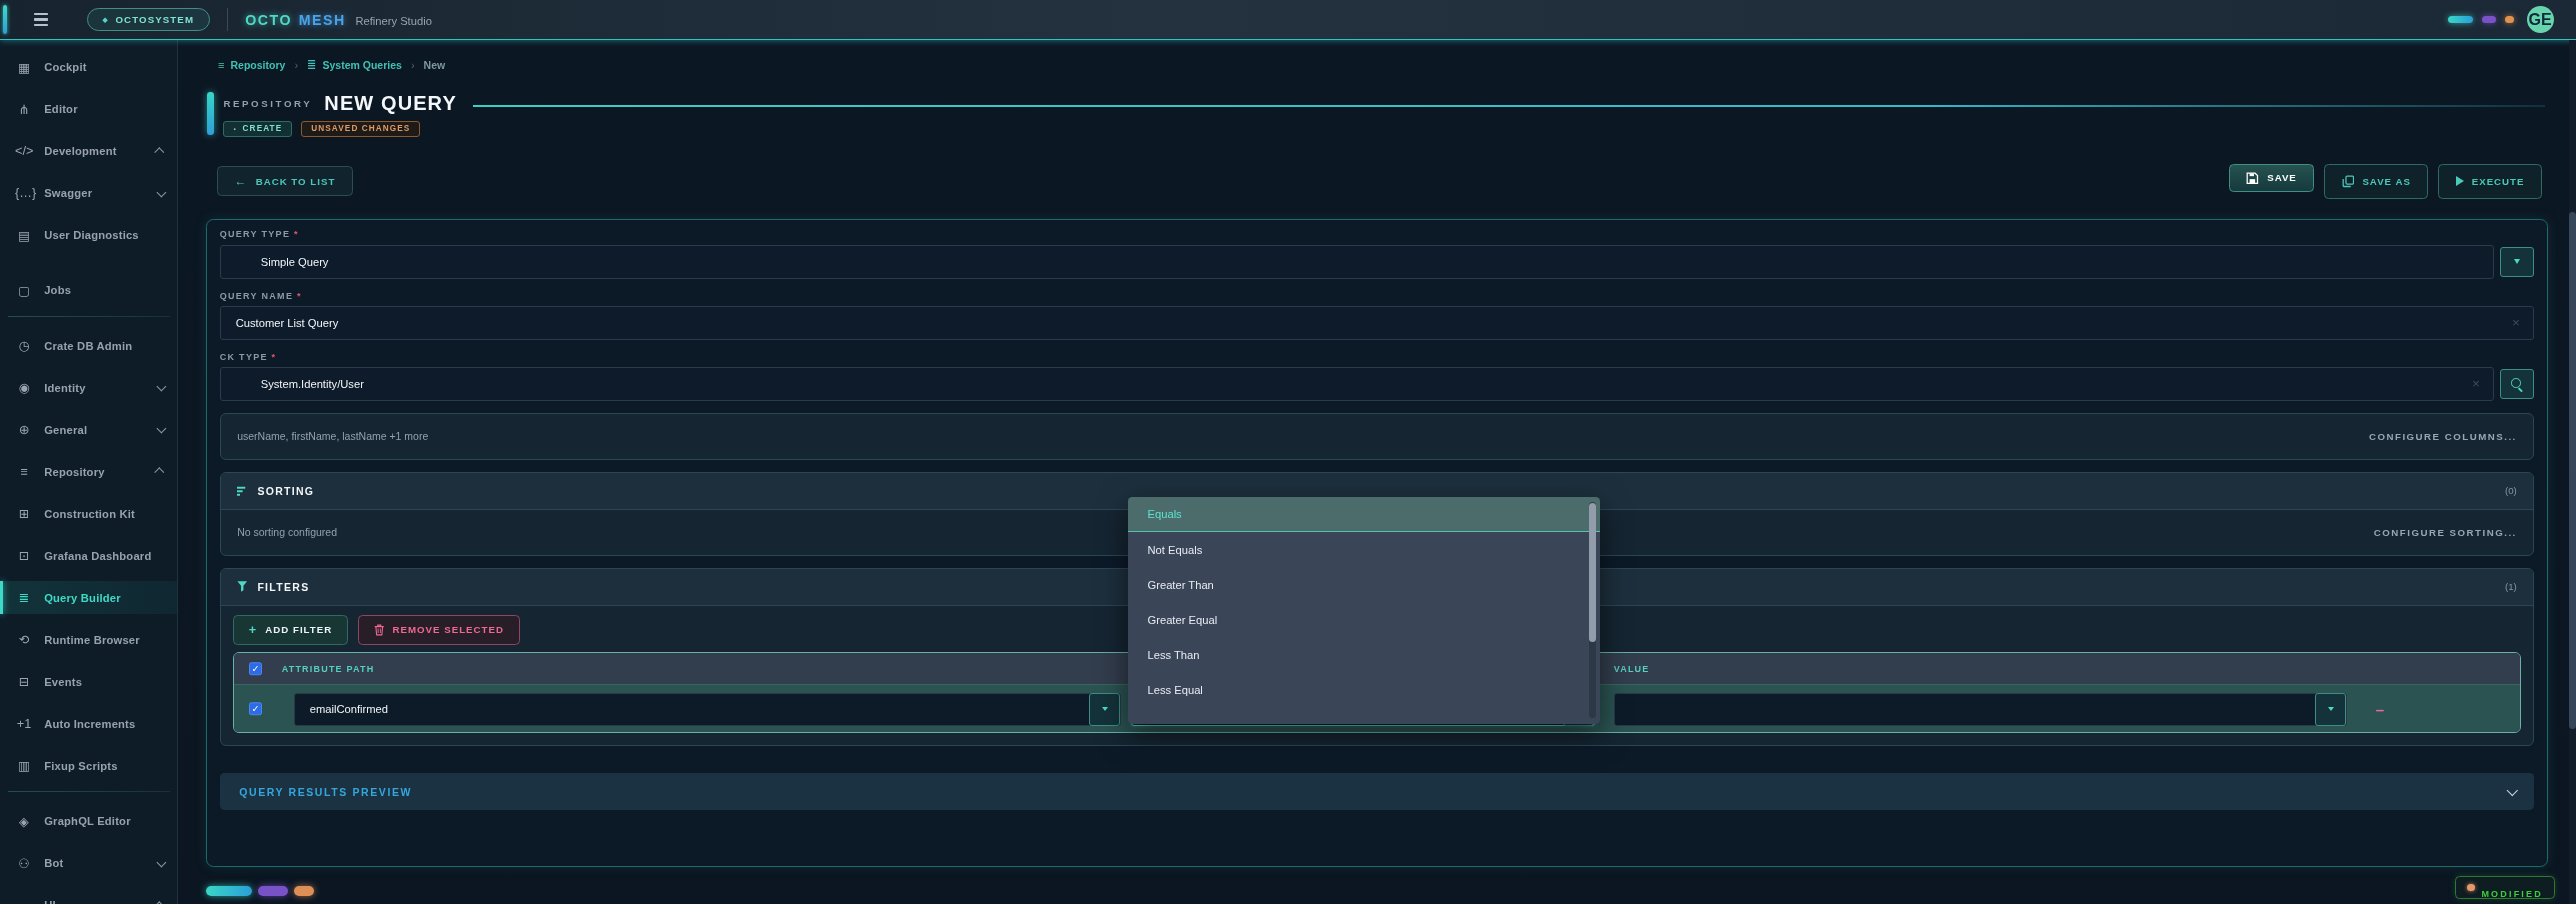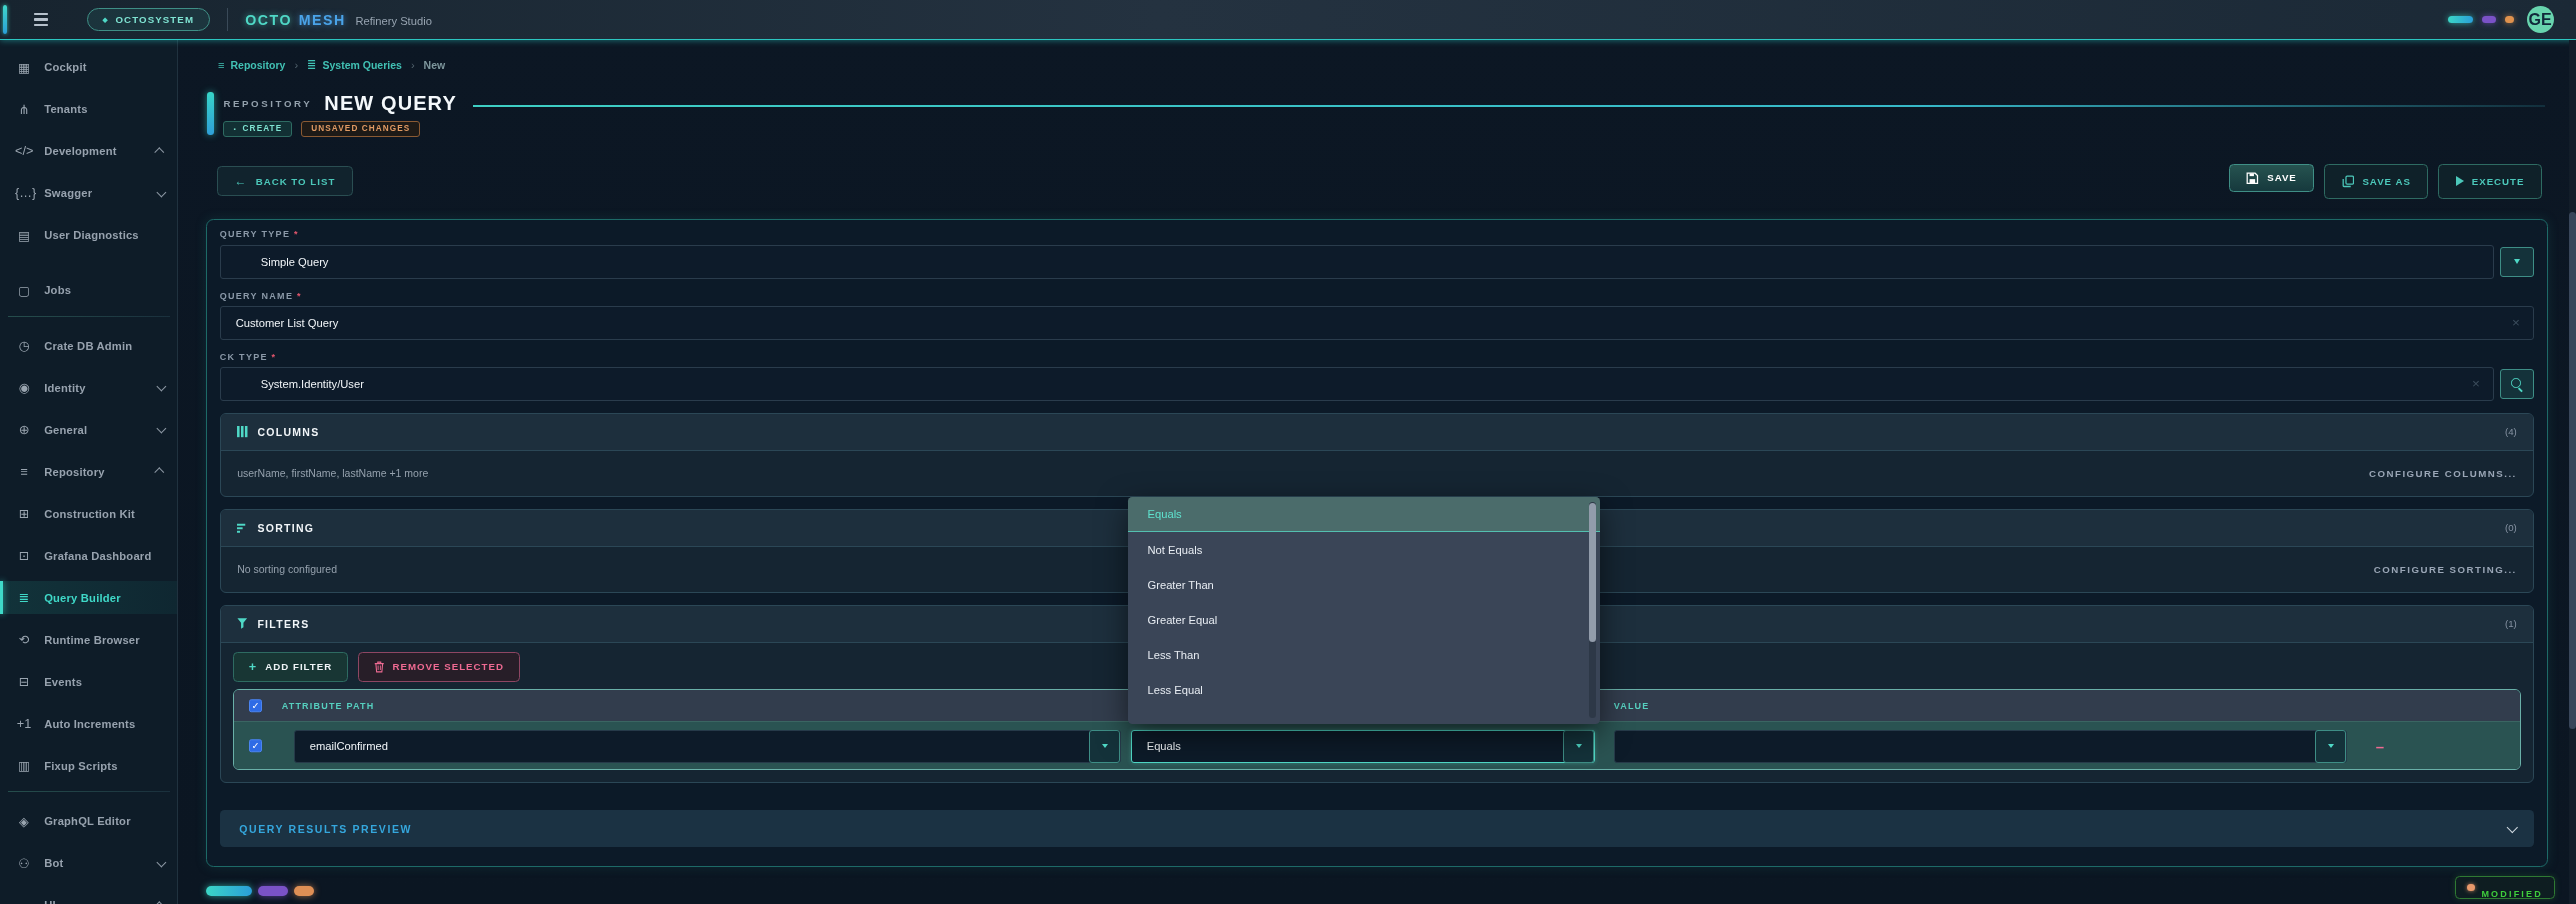--- a/index.html
+++ b/index.html
@@ -205,21 +205,21 @@
   </header>
 
   <nav id="sidebar">
       <div class="sb-item">
       <span class="sb-icon">▦</span>
       <span class="sb-label">Cockpit</span>
 
     </div>
       <div class="sb-item">
       <span class="sb-icon">⋔</span>
-      <span class="sb-label">Tenants</span>
+      <span class="sb-label">Editor</span>
 
     </div>
       <div class="sb-item">
       <span class="sb-icon">&lt;/&gt;</span>
       <span class="sb-label">Development</span>
       <span class="sb-chev caret-up"></span>
     </div>
       <div class="sb-item">
       <span class="sb-icon">{…}</span>
       <span class="sb-label">Swagger</span>
@@ -405,31 +405,20 @@
         <div class="ibox narrow">
           <span>System.Identity/User</span>
           <span class="clear-x">×</span>
         </div>
         <div class="side-btn">
           <span class="search-glyph"></span>
         </div>
       </div>
 
       <div class="card">
-        <div class="card-header">
-          <span class="sec-icon">
-            <svg width="10.5" height="11.2" viewBox="0 0 14 15">
-                <rect x="0" y="0" width="3.4" height="15" fill="#4fd8c6"></rect>
-                <rect x="5.3" y="0" width="3.4" height="15" fill="#4fd8c6"></rect>
-                <rect x="10.6" y="0" width="3.4" height="15" fill="#4fd8c6"></rect>
-              </svg>
-          </span>
-          <span class="card-title">COLUMNS</span>
-          <span class="card-count">(4)</span>
-        </div>
         <div class="card-body">
           <span class="card-summary">userName, firstName, lastName +1 more</span>
           <span class="card-action">CONFIGURE COLUMNS...</span>
         </div>
       </div>
 
       <div class="card">
         <div class="card-header">
           <span class="sec-icon">
             <svg width="10.5" height="10.5" viewBox="0 0 14 14">

